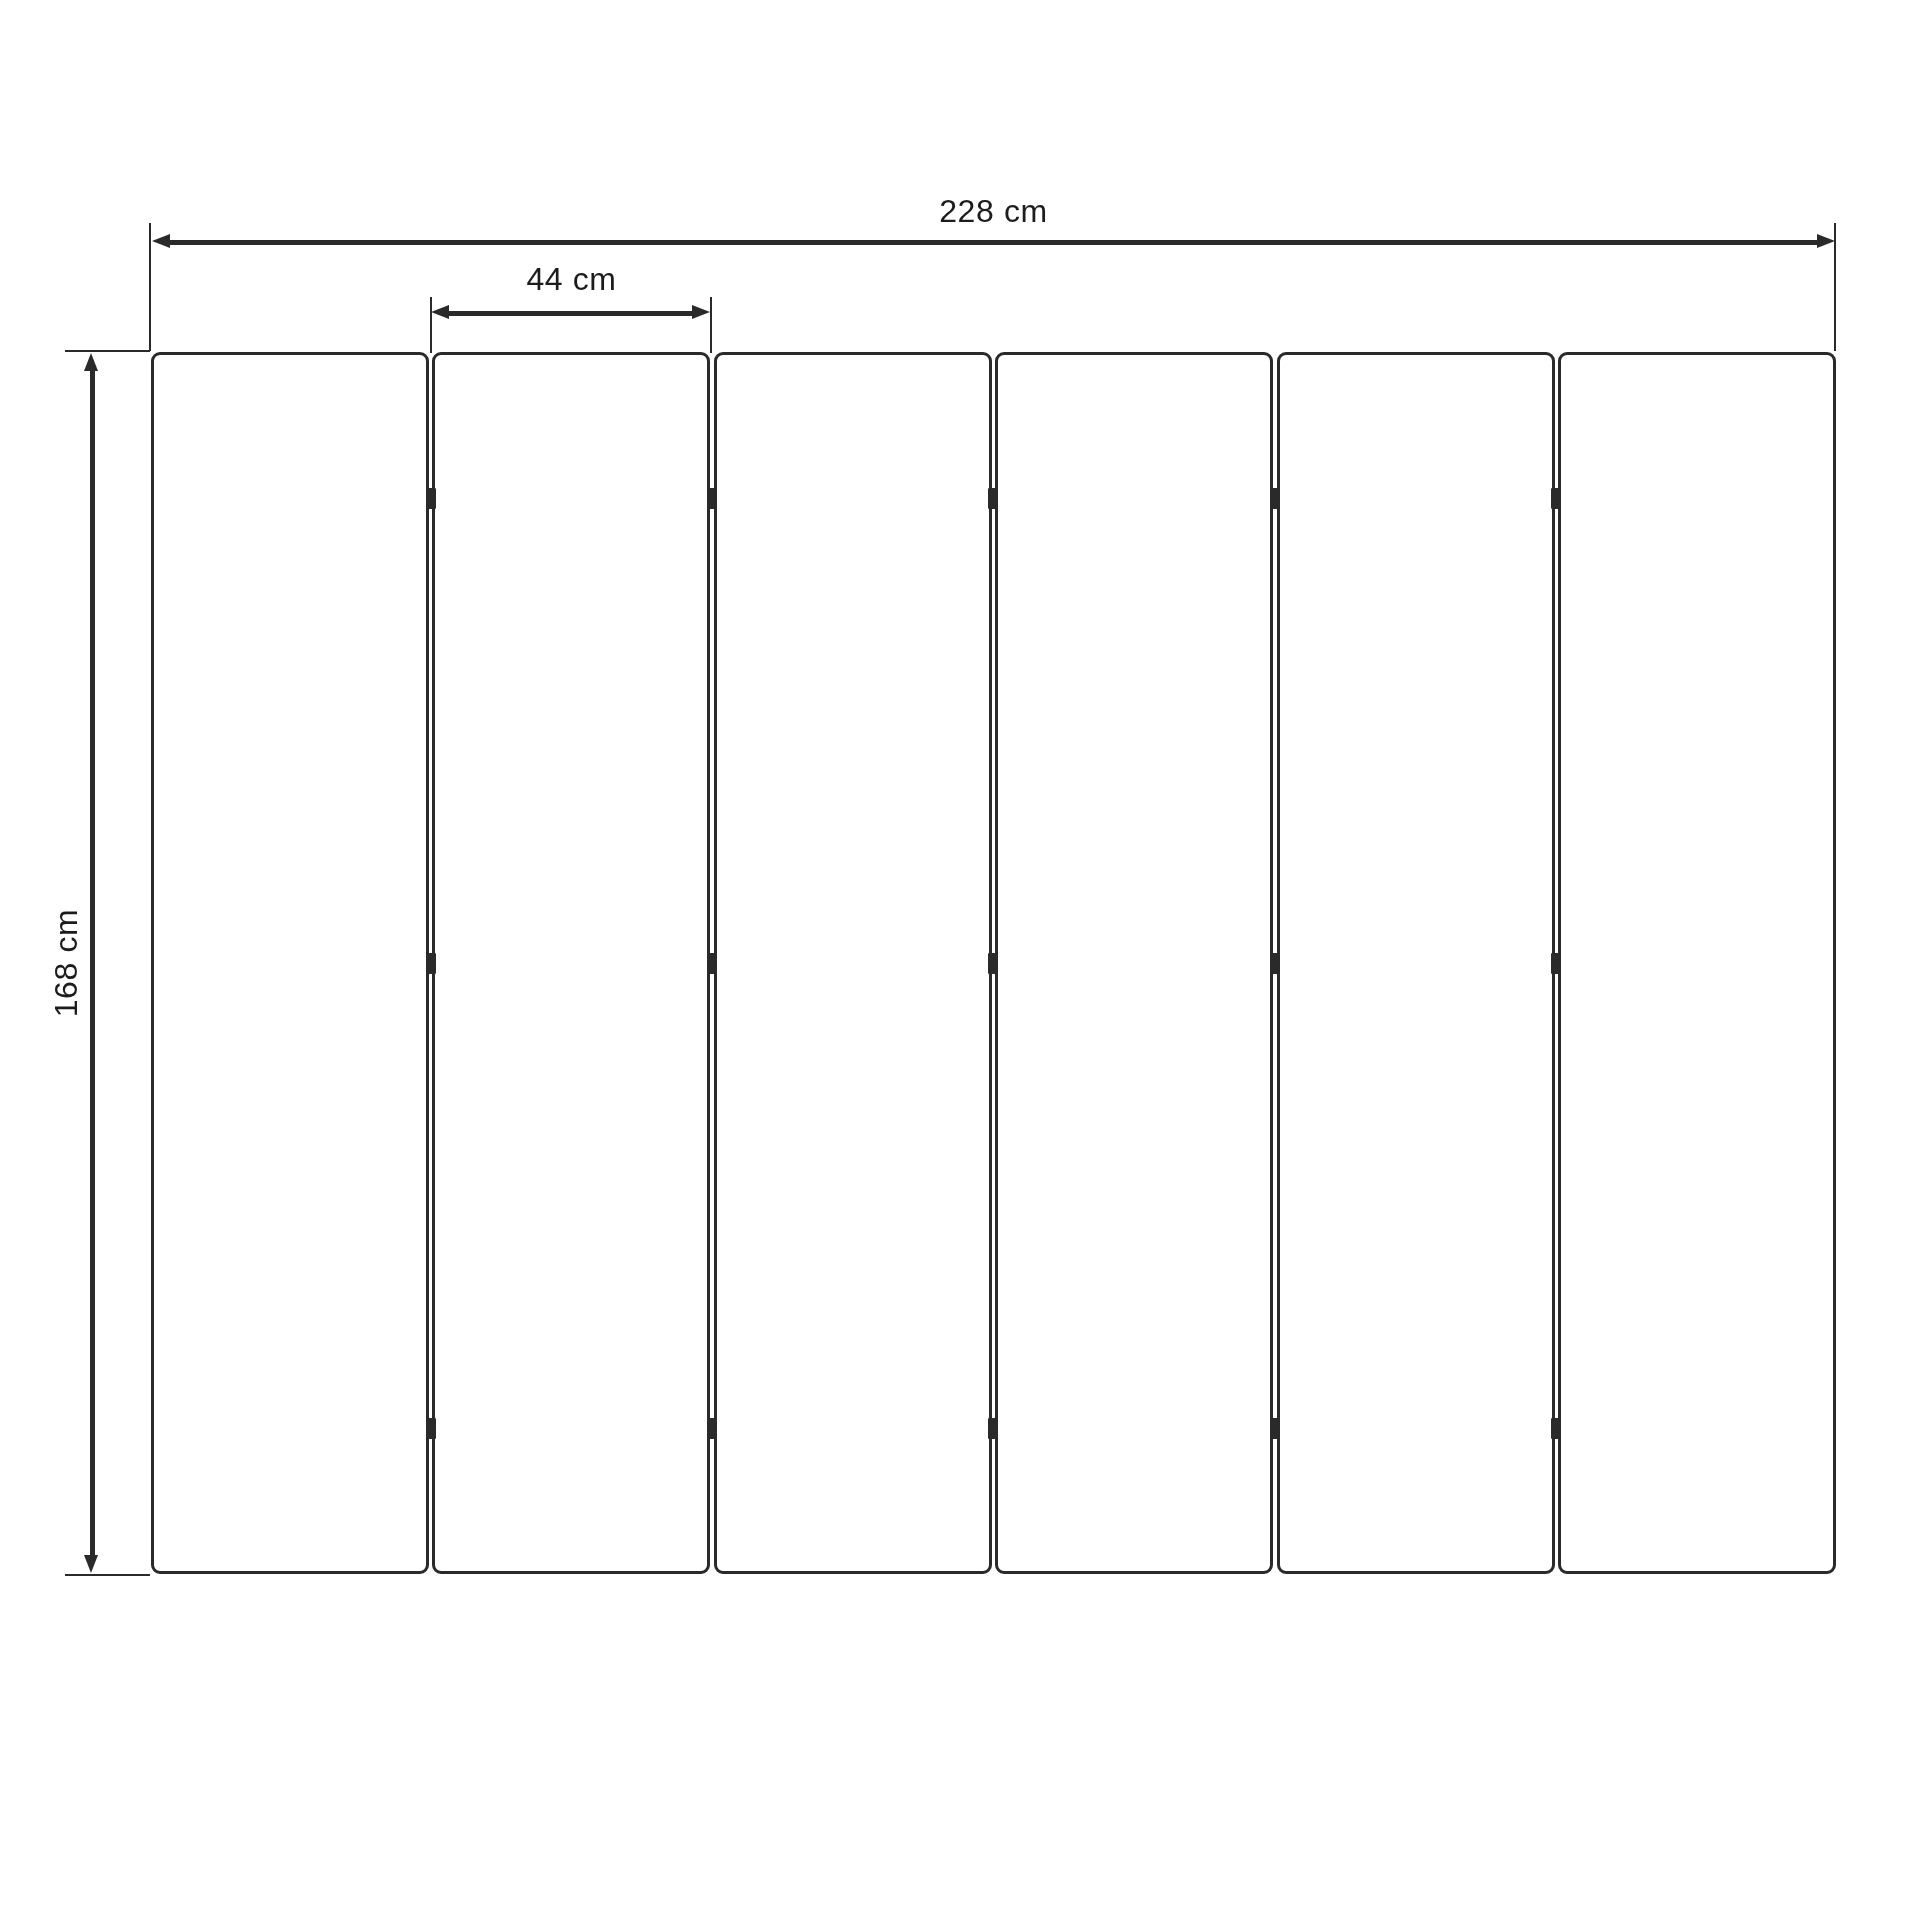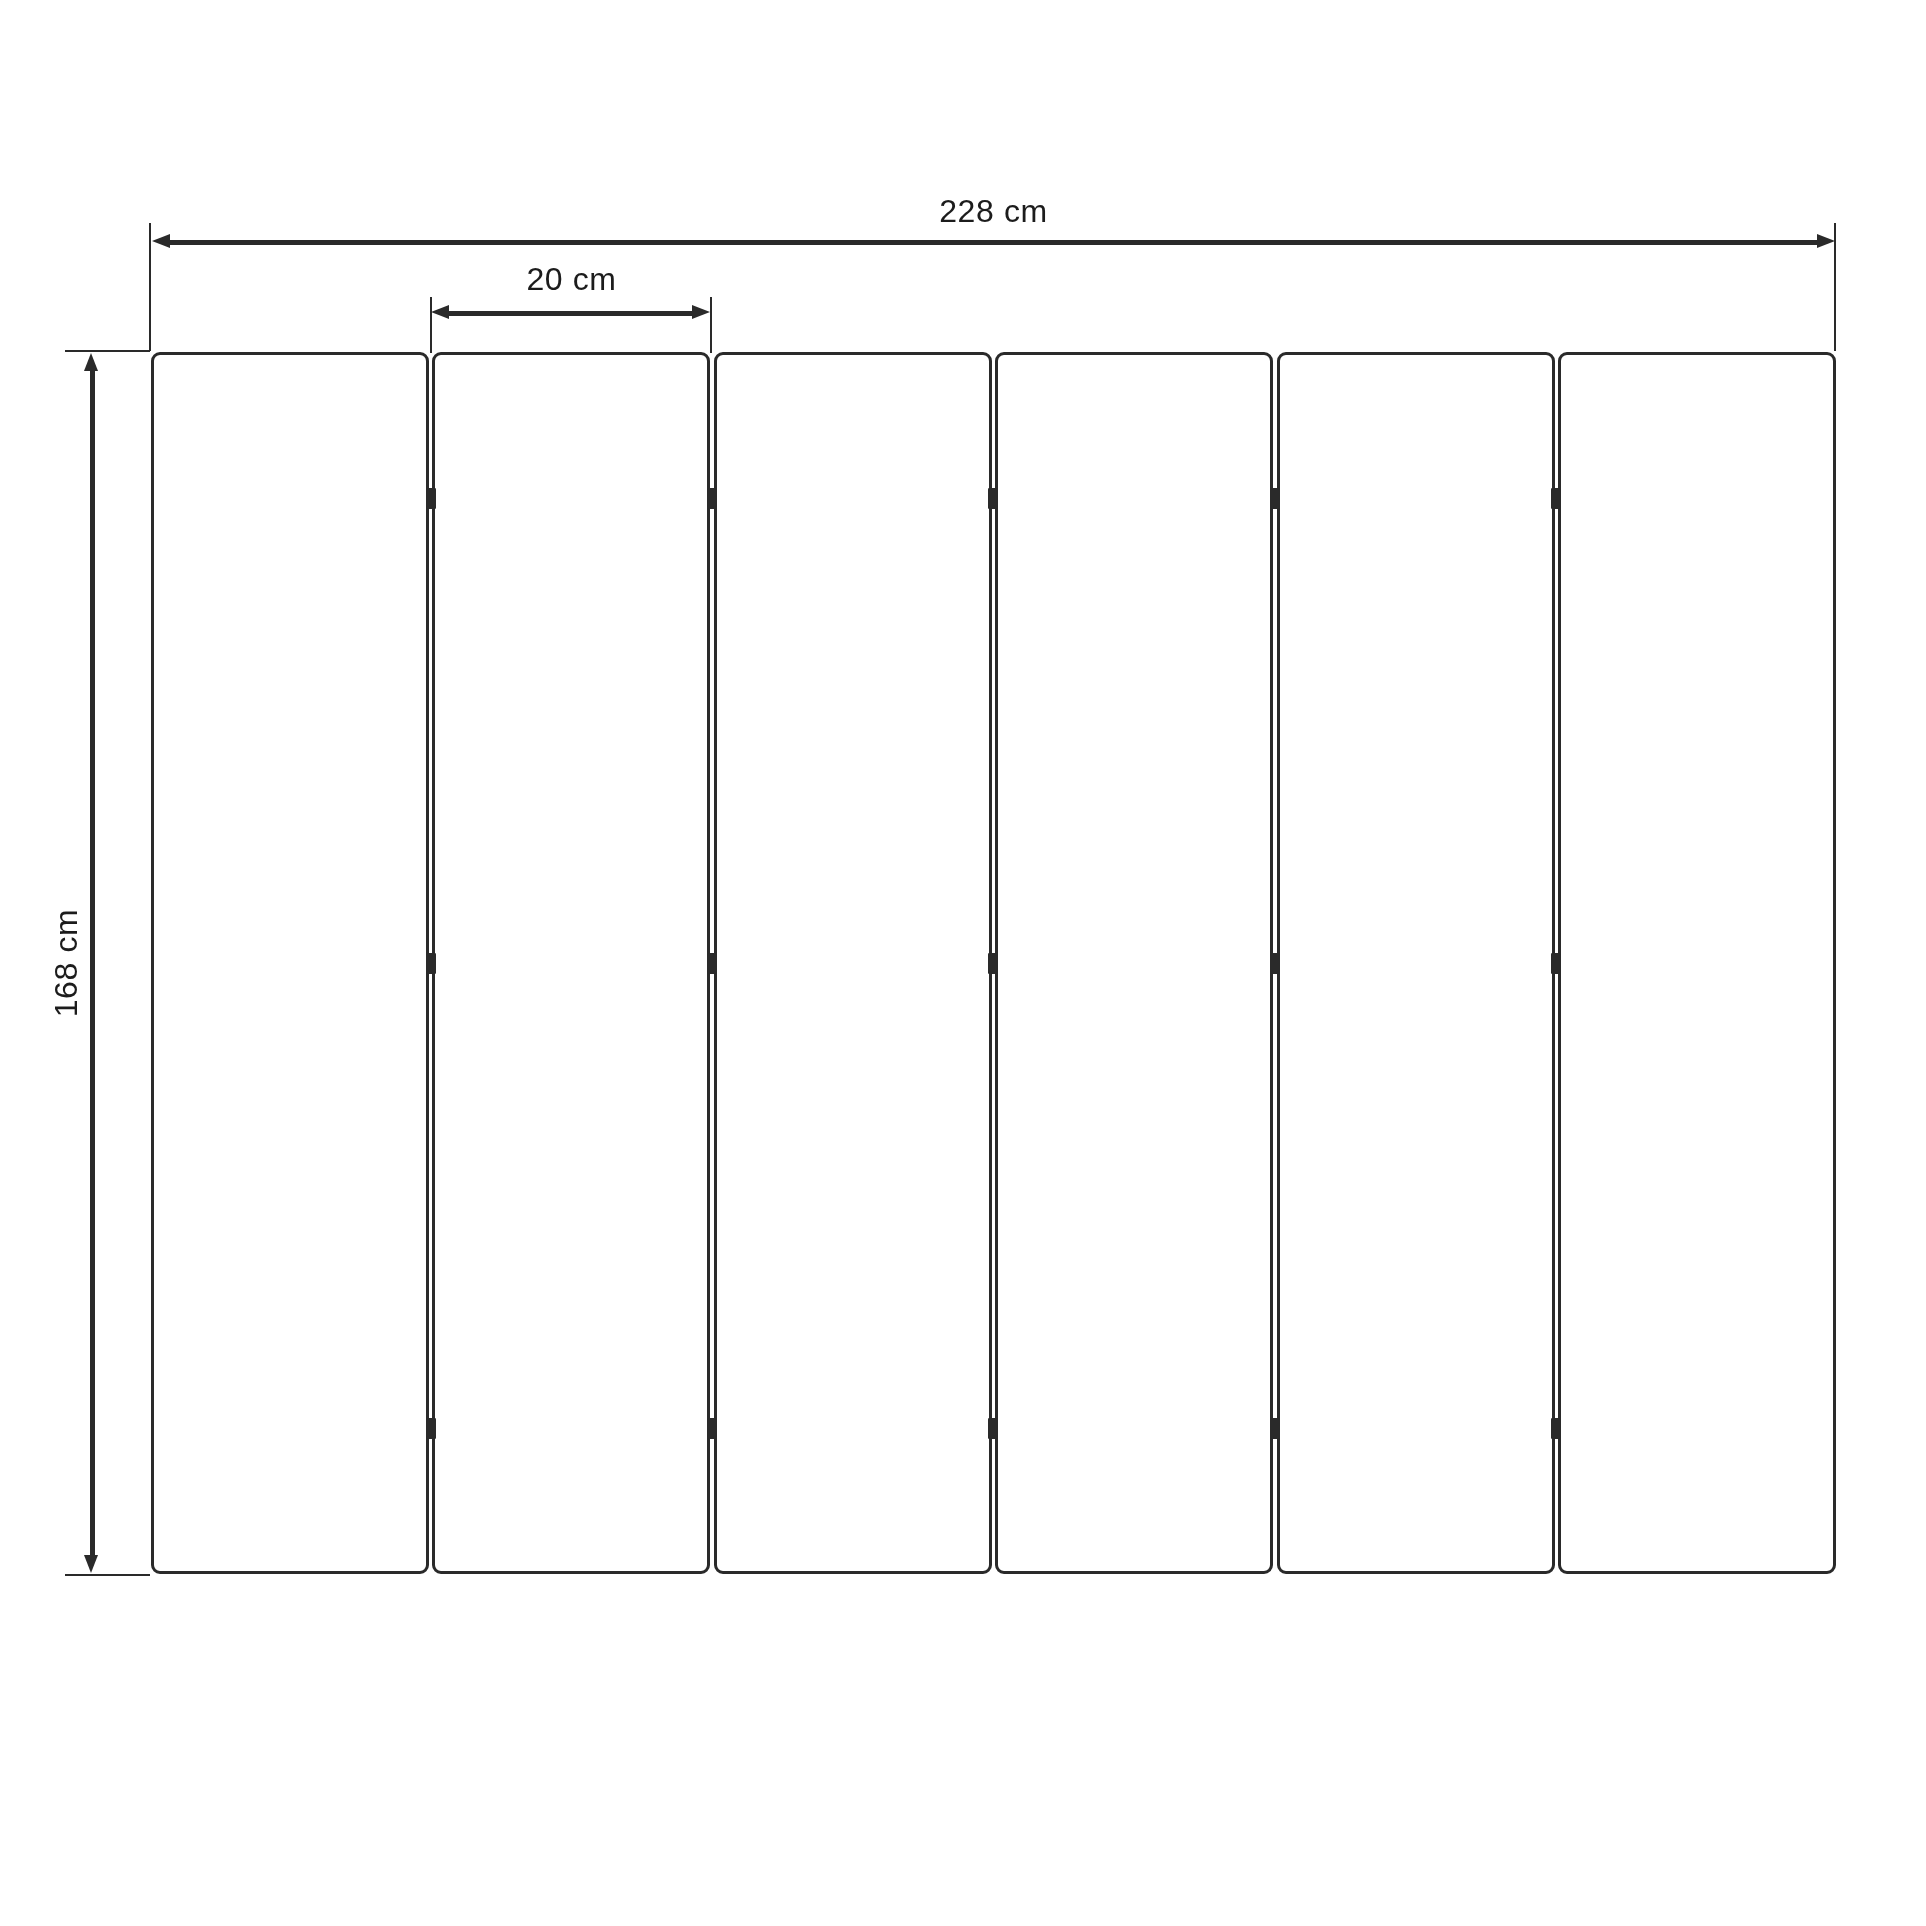--- a/index.html
+++ b/index.html
@@ -89,21 +89,21 @@
   <div class="dim-line" style="left:166px; top:240px; width:1654px; height:4.5px;"></div>
   <div class="arrow left" style="left:152px; top:234px;"></div>
   <div class="arrow right" style="left:1817px; top:234px;"></div>
   <div class="dim-label" style="left:865px; top:193px;">228 cm</div>
 
   <div class="ext" style="left:430px; top:297px; width:1.9px; height:56px;"></div>
   <div class="ext" style="left:710px; top:297px; width:1.9px; height:56px;"></div>
   <div class="dim-line" style="left:447px; top:311px; width:248px; height:4.5px;"></div>
   <div class="arrow left" style="left:431px; top:305px;"></div>
   <div class="arrow right" style="left:692px; top:305px;"></div>
-  <div class="dim-label" style="left:443px; top:261px;">20 cm</div>
+  <div class="dim-label" style="left:443px; top:261px;">44 cm</div>
 
   <div class="ext" style="left:65px; top:350px; width:85px; height:1.9px;"></div>
   <div class="ext" style="left:65px; top:1574px; width:85px; height:1.9px;"></div>
   <div class="dim-line" style="left:90px; top:369px; width:4.5px; height:1189px;"></div>
   <div class="arrow up" style="left:84px; top:353px;"></div>
   <div class="arrow down" style="left:84px; top:1555px;"></div>
   <div class="dim-label vertical" style="left:-31px; top:945px;">168 cm</div>
 
 </div>
 

